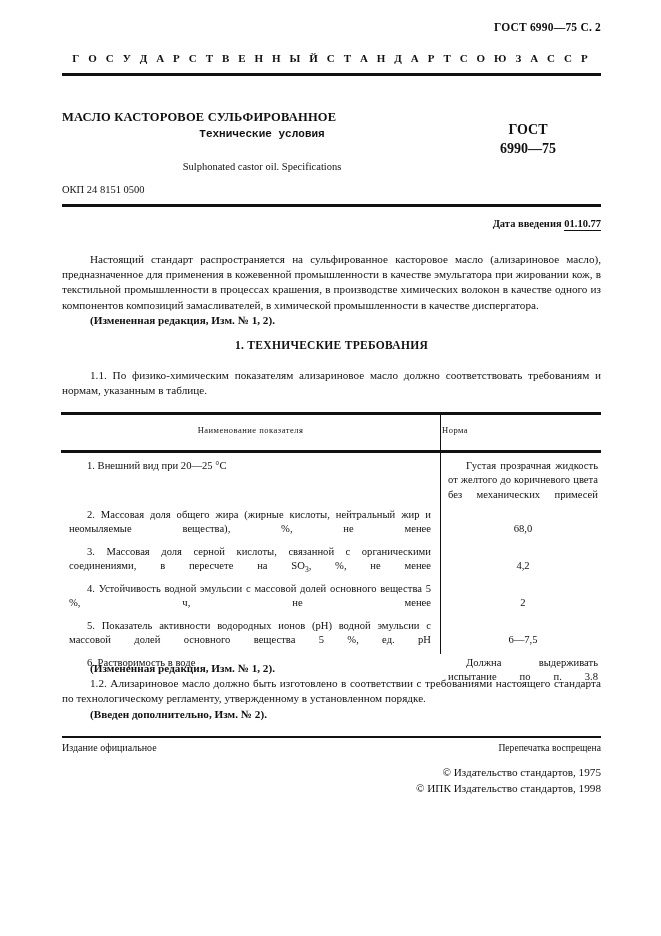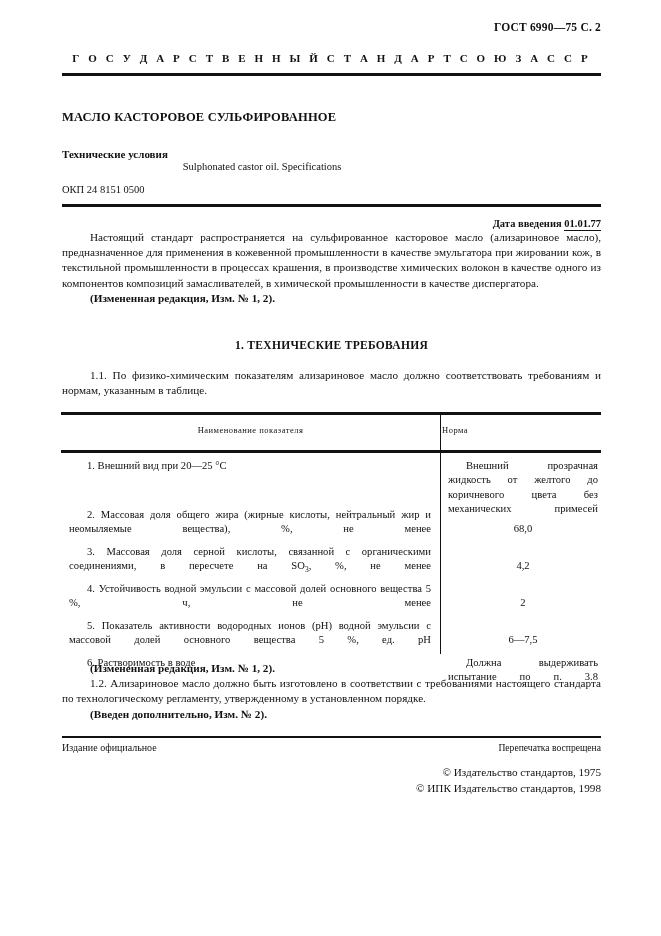--- a/index.html
+++ b/index.html
@@ -63,25 +63,26 @@
     top: 110px;
     width: 400px;
     text-align: left;
     font-size: 12.5px;
     font-weight: bold;
     letter-spacing: 0.2px;
   }
   .title-sub {
     position: absolute;
     left: 62px;
-    top: 148px;
+    top: 128px;
     width: 400px;
-    text-align: left;
+    text-align: center;
     font-size: 11px;
     font-weight: bold;
+    font-family: Liberation Mono, monospace;
   }
   .title-en {
     position: absolute;
     left: 62px;
     top: 161px;
     width: 400px;
     text-align: center;
     font-size: 10.5px;
     font-weight: normal;
   }
@@ -136,21 +137,21 @@
   .body-text p {
     margin: 0;
   }
   .indent {
     text-indent: 28px;
   }
   .bold {
     font-weight: bold;
   }
 
-  #intro-block { top: 230px; }
+  #intro-block { top: 252px; }
   #clause-11   { top: 368px; }
   #after-table { top: 661px; }
 
   .section-heading {
     position: absolute;
     left: 62px;
     top: 339px;
     width: 539px;
     text-align: center;
     font-size: 11.5px;
@@ -292,28 +293,32 @@
 
   <div class="running-head">ГОСТ 6990—75 С. 2</div>
 
   <div class="banner">Г О С У Д А Р С Т В Е Н Н Ы Й   С Т А Н Д А Р Т   С О Ю З А   С С Р</div>
   <div class="banner-rule"></div>
 
   <div class="title-main">МАСЛО КАСТОРОВОЕ СУЛЬФИРОВАННОЕ</div>
   <div class="title-sub">Технические условия</div>
   <div class="title-en">Sulphonated castor oil. Specifications</div>
 
+  <div class="gost-number">
+    <div>ГОСТ</div>
+    <div>6990—75</div>
+  </div>
 
   <div class="okp">ОКП 24 8151 0500</div>
 
   <div class="rule-under-title"></div>
 
   <div class="intro-date">
     <span>Дата введения</span>
-    <span class="date-val">01.01.77</span>
+    <span class="date-val">01.10.77</span>
   </div>
 
   <div class="body-text" id="intro-block">
     <p class="indent">Настоящий стандарт распространяется на сульфированное касторовое масло (ализариновое масло), предназначенное для применения в кожевенной промышленности в качестве эмульгатора при жировании кож, в текстильной промышленности в процессах крашения, в производстве химических волокон в качестве одного из компонентов композиций замасливателей, в химической промышленности в качестве диспергатора.</p>
     <p class="indent bold">(Измененная редакция, Изм. № 1, 2).</p>
   </div>
 
   <div class="section-heading">1.  ТЕХНИЧЕСКИЕ ТРЕБОВАНИЯ</div>
 
   <div class="body-text" id="clause-11">
@@ -323,21 +328,21 @@
   <div class="spec-table">
     <div class="rule-thick" id="tbl-rule-top"></div>
     <div class="rule-thick" id="tbl-rule-header"></div>
     <div class="tbl-divider"></div>
 
     <div class="tbl-head-left">Наименование показателя</div>
     <div class="tbl-head-right">Норма</div>
 
     <div class="trow" style="top:47px;">
       <div class="tcell-name nojust">1.  Внешний вид при 20—25 °С</div>
-      <div class="tcell-norm just">Внешний прозрачная жидкость от желтого до коричневого цвета без механических примесей</div>
+      <div class="tcell-norm just">Густая прозрачная жидкость от желтого до коричневого цвета без механических примесей</div>
     </div>
 
     <div class="trow" style="top:96px;">
       <div class="tcell-name">2. Массовая доля общего жира (жирные кислоты, нейтральный жир и неомыляемые вещества), %, не менее</div>
       <div class="tcell-norm center" style="top:14px;">68,0</div>
     </div>
 
     <div class="trow" style="top:133px;">
       <div class="tcell-name"><span>3. Массовая доля серной кислоты, связанной с органическими соединениями, в пересчете на SO</span><sub>3</sub><span>, %, не менее</span></div>
       <div class="tcell-norm center" style="top:14px;">4,2</div>

